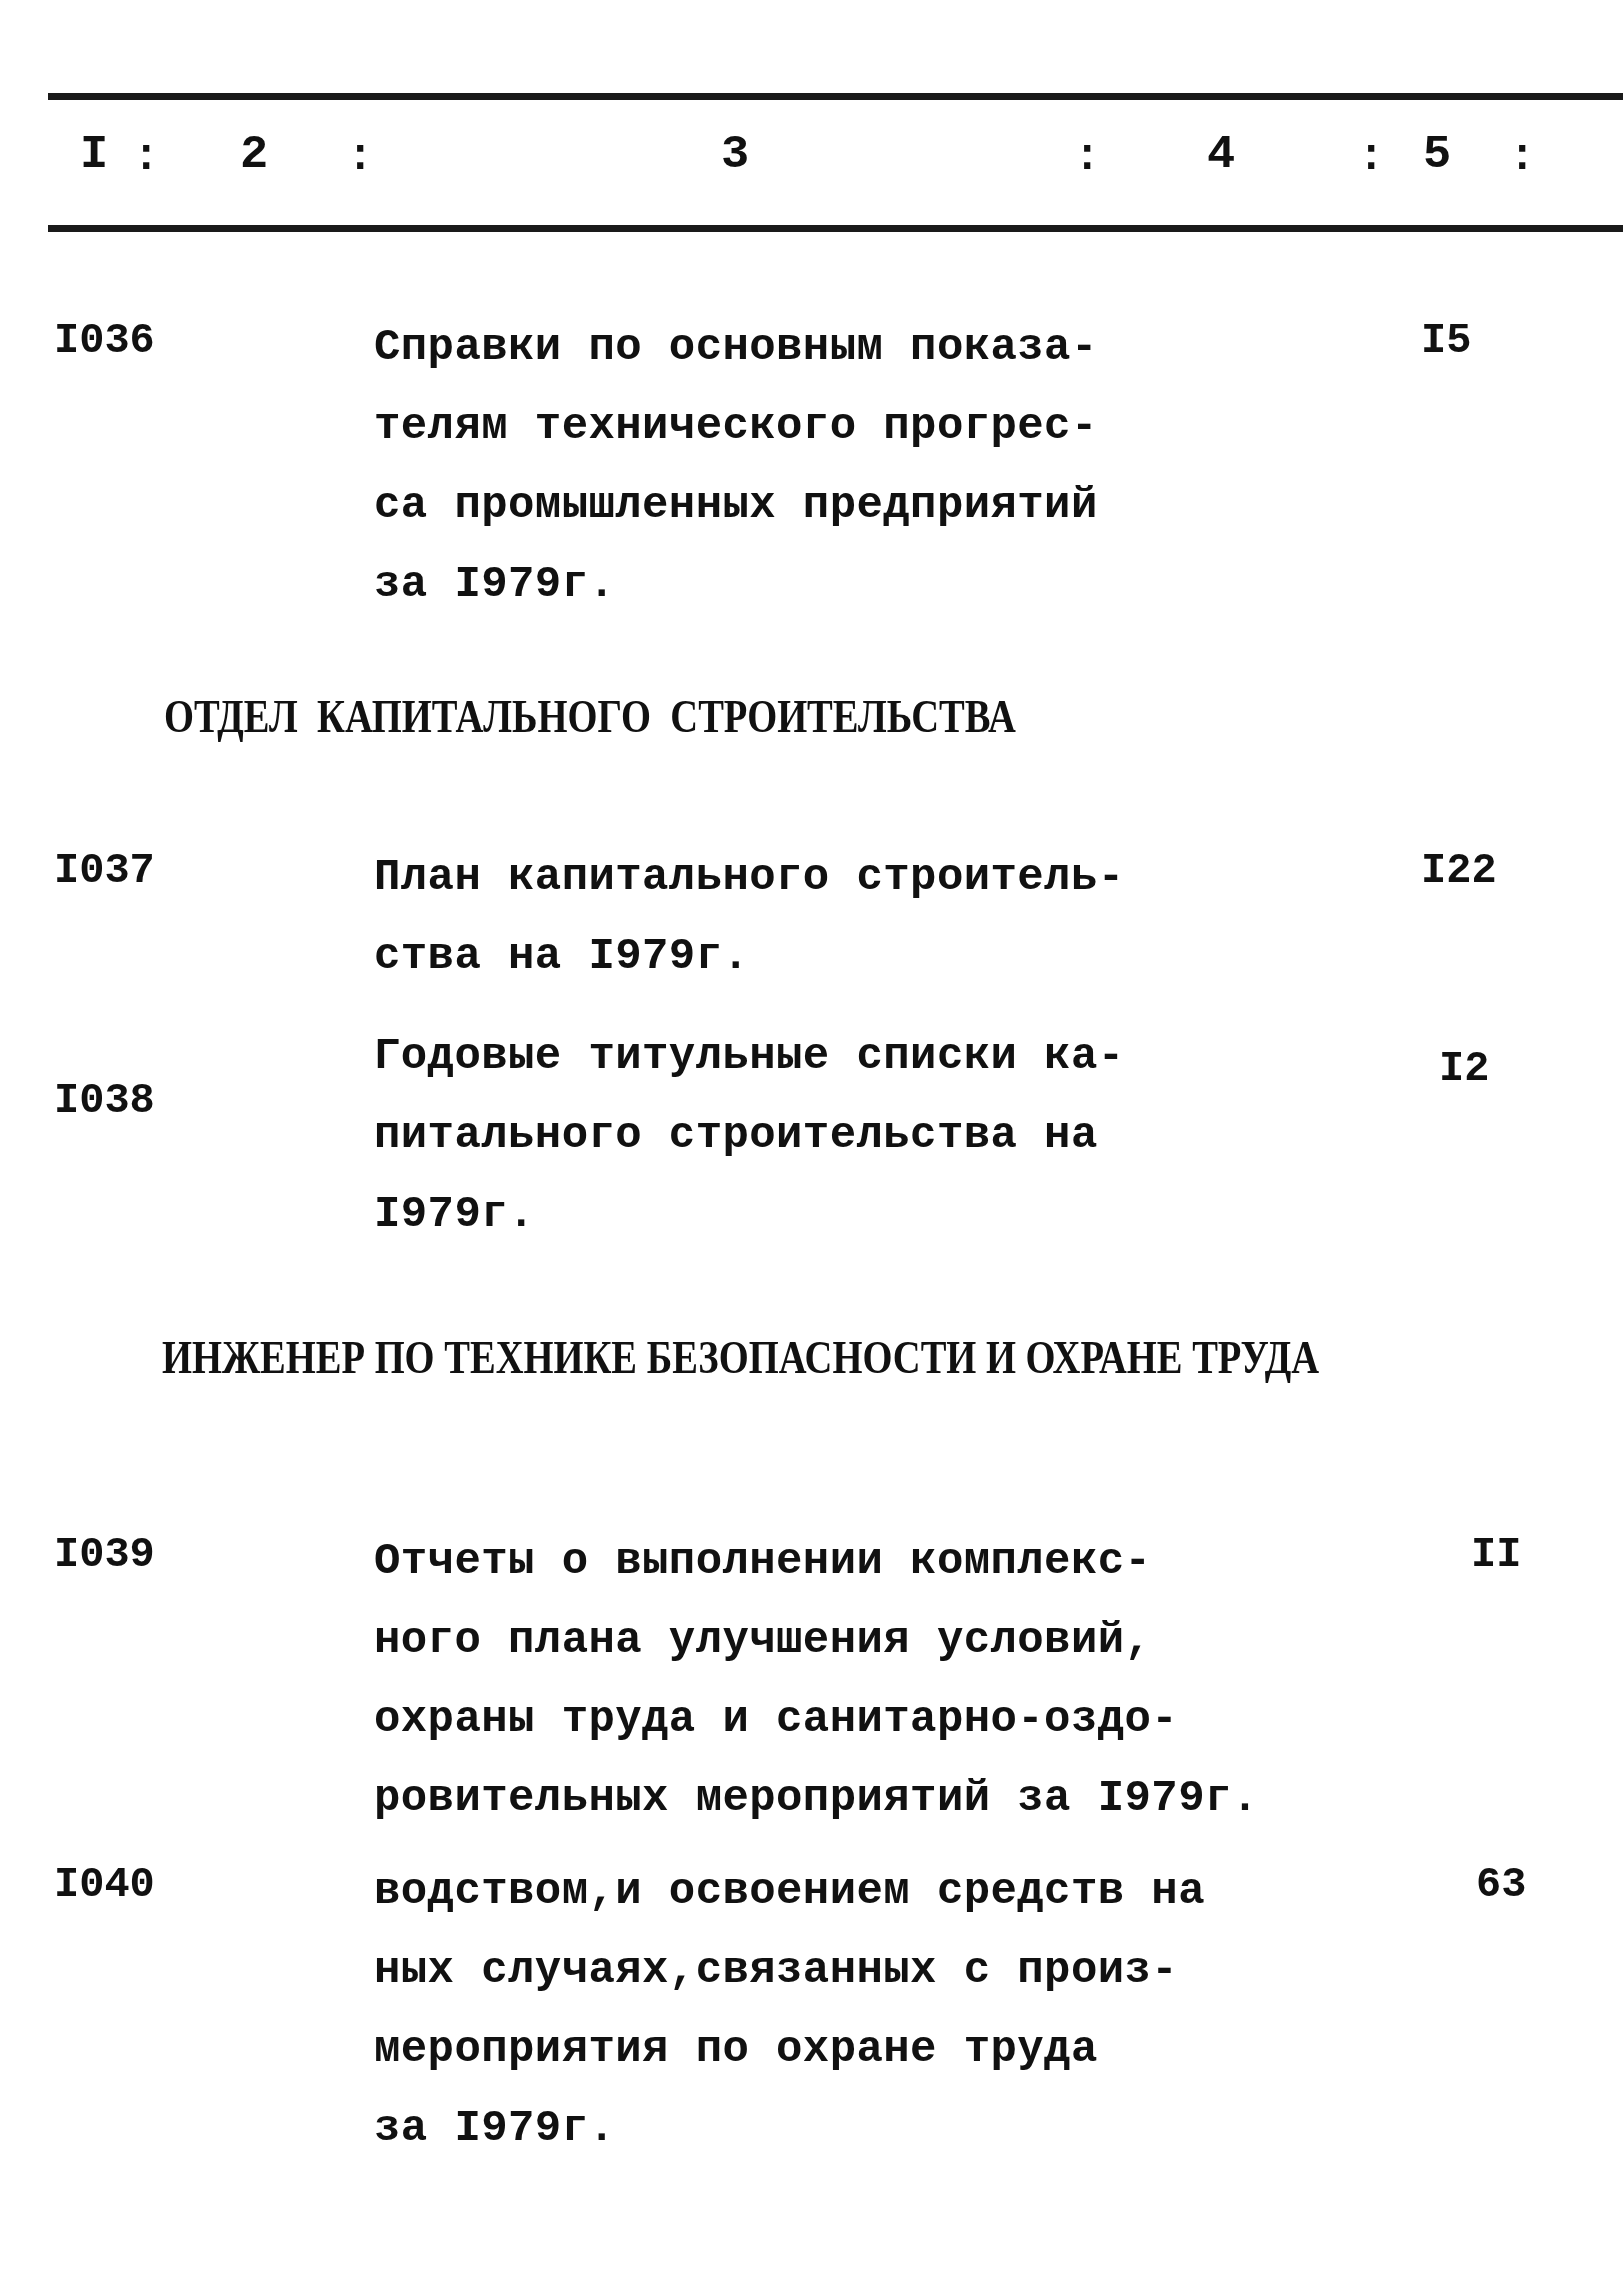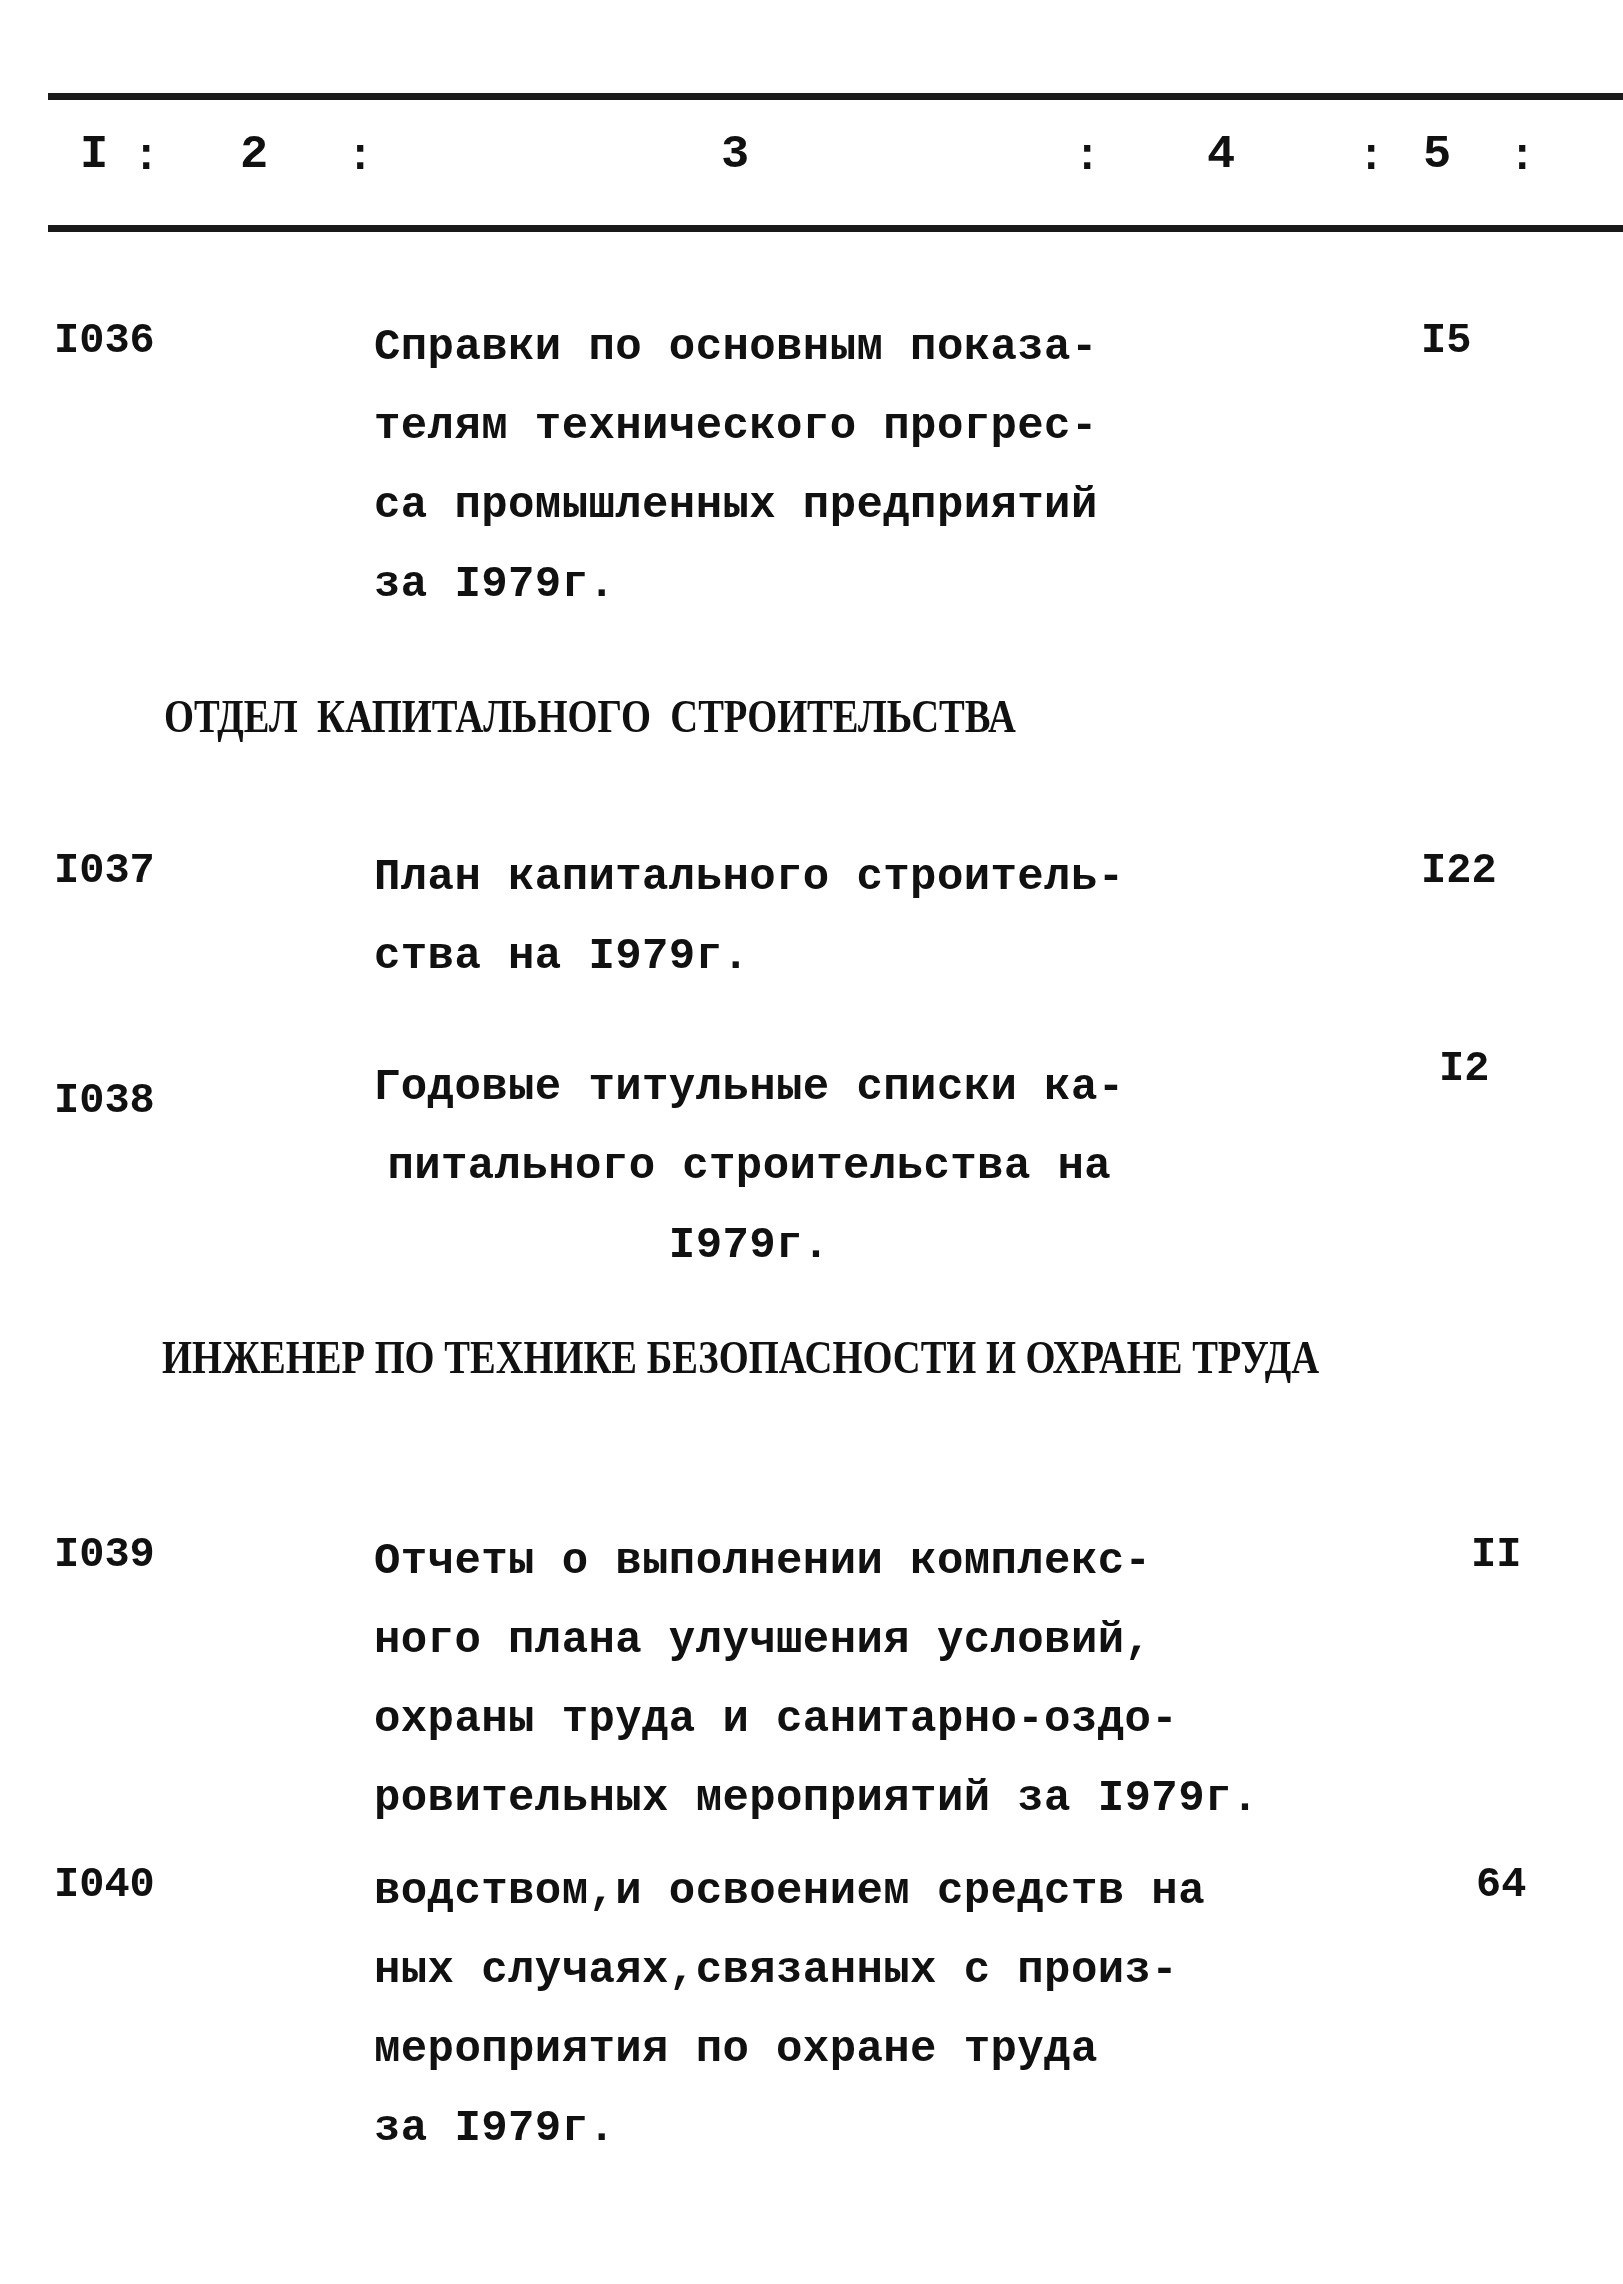--- a/index.html
+++ b/index.html
@@ -105,21 +105,21 @@
   <div class="section" style="left:164px; top:690px;">ОТДЕЛ  КАПИТАЛЬНОГО  СТРОИТЕЛЬСТВА</div>
 
   <div class="num" style="left:54px; top:846px;">I037</div>
   <div class="desc" style="top:838px;">
     <span class="line">План капитального строитель-</span>
     <span class="line">ства на I979г.</span>
   </div>
   <div class="num" style="left:1421px; top:846px;">I22</div>
 
   <div class="num" style="left:54px; top:1044px;margin-top:32px;">I038</div>
-  <div class="desc" style="top:1048px;align-items:center;">
+  <div class="desc" style="top:1017px;">
     <span class="line">Годовые титульные списки ка-</span>
     <span class="line">питального строительства на</span>
     <span class="line">I979г.</span>
   </div>
   <div class="num" style="left:1439px; top:1044px;">I2</div>
 
   <div class="section" style="left:162px; top:1331px;">ИНЖЕНЕР ПО ТЕХНИКЕ БЕЗОПАСНОСТИ И ОХРАНЕ ТРУДА</div>
 
   <div class="num" style="left:54px; top:1530px;">I039</div>
   <div class="desc" style="top:1522px;">
@@ -130,16 +130,16 @@
   </div>
   <div class="num" style="left:1471px; top:1530px;">II</div>
 
   <div class="num" style="left:54px; top:1860px;">I040</div>
   <div class="desc" style="top:1852px;">
     <span class="line">водством,и освоением средств на</span>
     <span class="line">ных случаях,связанных с произ-</span>
     <span class="line">мероприятия по охране труда</span>
     <span class="line">за I979г.</span>
   </div>
-  <div class="num" style="left:1476px; top:1860px;">64</div>
+  <div class="num" style="left:1476px; top:1860px;">63</div>
 
 </div>
 
 
 </body></html>

